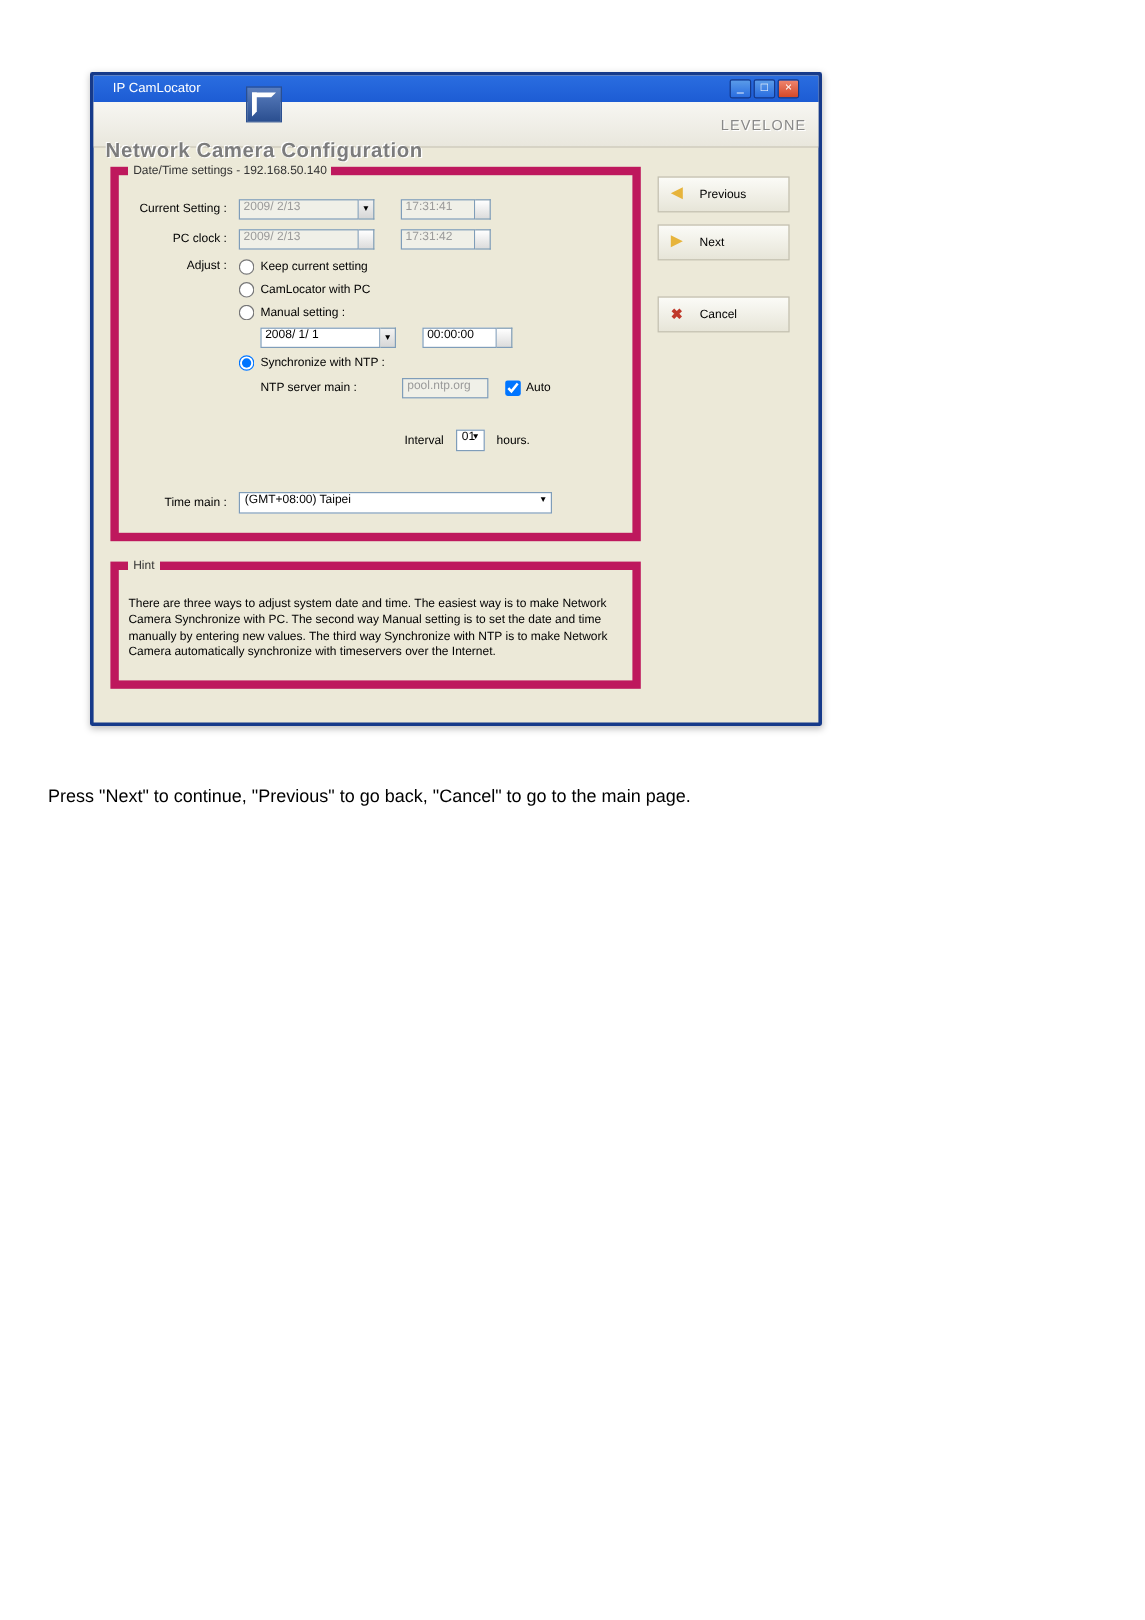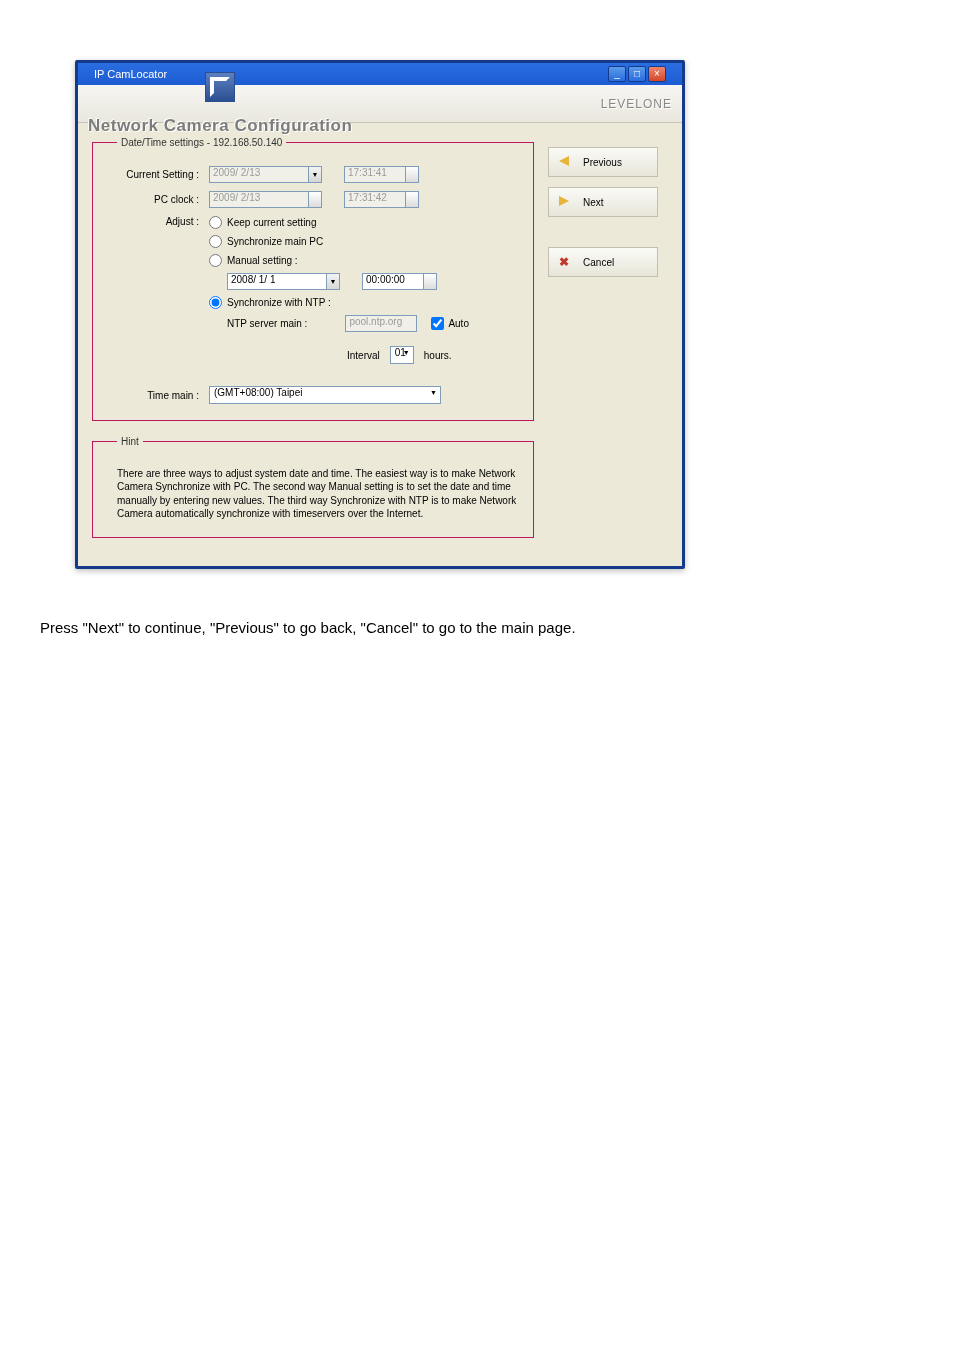--- a/index.html
+++ b/index.html
@@ -77,24 +77,24 @@
     color: #888; text-shadow: 1px 1px 0 #fff;
   }
   .body-area {
     padding: 14px;
     display: flex;
     gap: 14px;
   }
   .main-col { flex: 1; }
   .side-col { width: 120px; padding-top: 10px; }
   fieldset.group {
-    border: 1px solid #be185d;
+    border: 7px solid #be185d;
     background: #ece9d8;
     margin: 0 0 14px 0;
-    padding: 18px 16px 16px 24px;
+    padding: 18px 16px 16px 8px;
     font-family: Tahoma, sans-serif;
     font-size: 10px;
     color: #000;
   }
   fieldset.group > legend { font-size: 10px; padding: 0 4px; color: #333; }
   .row { display: flex; align-items: center; margin-bottom: 8px; }
   .lbl { width: 92px; text-align: right; padding-right: 10px; }
   .inp {
     font-family: Tahoma, sans-serif; font-size: 10px;
     height: 17px; padding: 0 3px;
@@ -115,21 +115,21 @@
   .interval-line { display:flex; align-items:center; margin-top:10px; margin-left: 138px; }
   .select {
     height: 18px; border:1px solid #7f9db9; background:#fff;
     font-family: Tahoma, sans-serif; font-size:10px; padding: 0 18px 0 4px;
     position: relative;
   }
   .select::after {
     content:"▼"; position:absolute; right:3px; top:2px; font-size:7px; color:#000;
   }
   .timezone-row { display:flex; align-items:center; margin-top:18px; }
-  .timezone-row .select { width: 232px; }
+  .timezone-row .select { width: 261px; }
   .chk { margin: 0 4px 0 14px; }
   fieldset.hint { font-size: 10px; line-height: 1.35; }
   .sidebtn {
     display:flex; align-items:center; gap:14px;
     height: 30px; width: 110px;
     border: 1px solid #c2bfb0; background: linear-gradient(#fbfbf7,#e7e5d8);
     font-family: Tahoma, sans-serif; font-size: 10px;
     padding: 0 10px; margin-bottom: 10px;
     cursor: pointer;
   }
@@ -188,21 +188,21 @@
 
           <div class="row" style="align-items:flex-start;">
             <span class="lbl">Adjust :</span>
             <div>
               <div class="radio-row">
                 <input type="radio" name="adj" style="">
                 <span>Keep current setting</span>
               </div>
               <div class="radio-row">
                 <input type="radio" name="adj" style="">
-                <span>Synchronize main PC</span>
+                <span>CamLocator with PC</span>
               </div>
               <div class="radio-row">
                 <input type="radio" name="adj" style="">
                 <span>Manual setting :</span>
               </div>
               <div class="sub" style="display:flex;align-items:center;margin-bottom:6px;">
                 <span class="inp date">2008/ 1/ 1</span>
                 <span class="ddl">▼</span>
                 <span class="inp time">00:00:00</span>
                 <span class="spn"></span>
@@ -212,21 +212,21 @@
                 <span>Synchronize with NTP :</span>
               </div>
               <div class="sub ntp-line">
                 <span class="inner-lbl">NTP server main :</span>
                 <span class="inp disabled" style="width:72px;">pool.ntp.org</span>
                 <input type="checkbox" class="chk" checked="" style="">
                 <span>Auto</span>
               </div>
               <div class="interval-line">
                 <span>Interval</span>
-                <span class="select" style="width:20px;margin:4px 10px;">01</span>
+                <span class="select" style="width:20px;margin:16px 10px;">01</span>
                 <span>hours.</span>
               </div>
             </div>
           </div>
 
           <div class="timezone-row">
             <span class="lbl">Time main :</span>
             <span class="select">(GMT+08:00) Taipei</span>
           </div>
         </fieldset>

